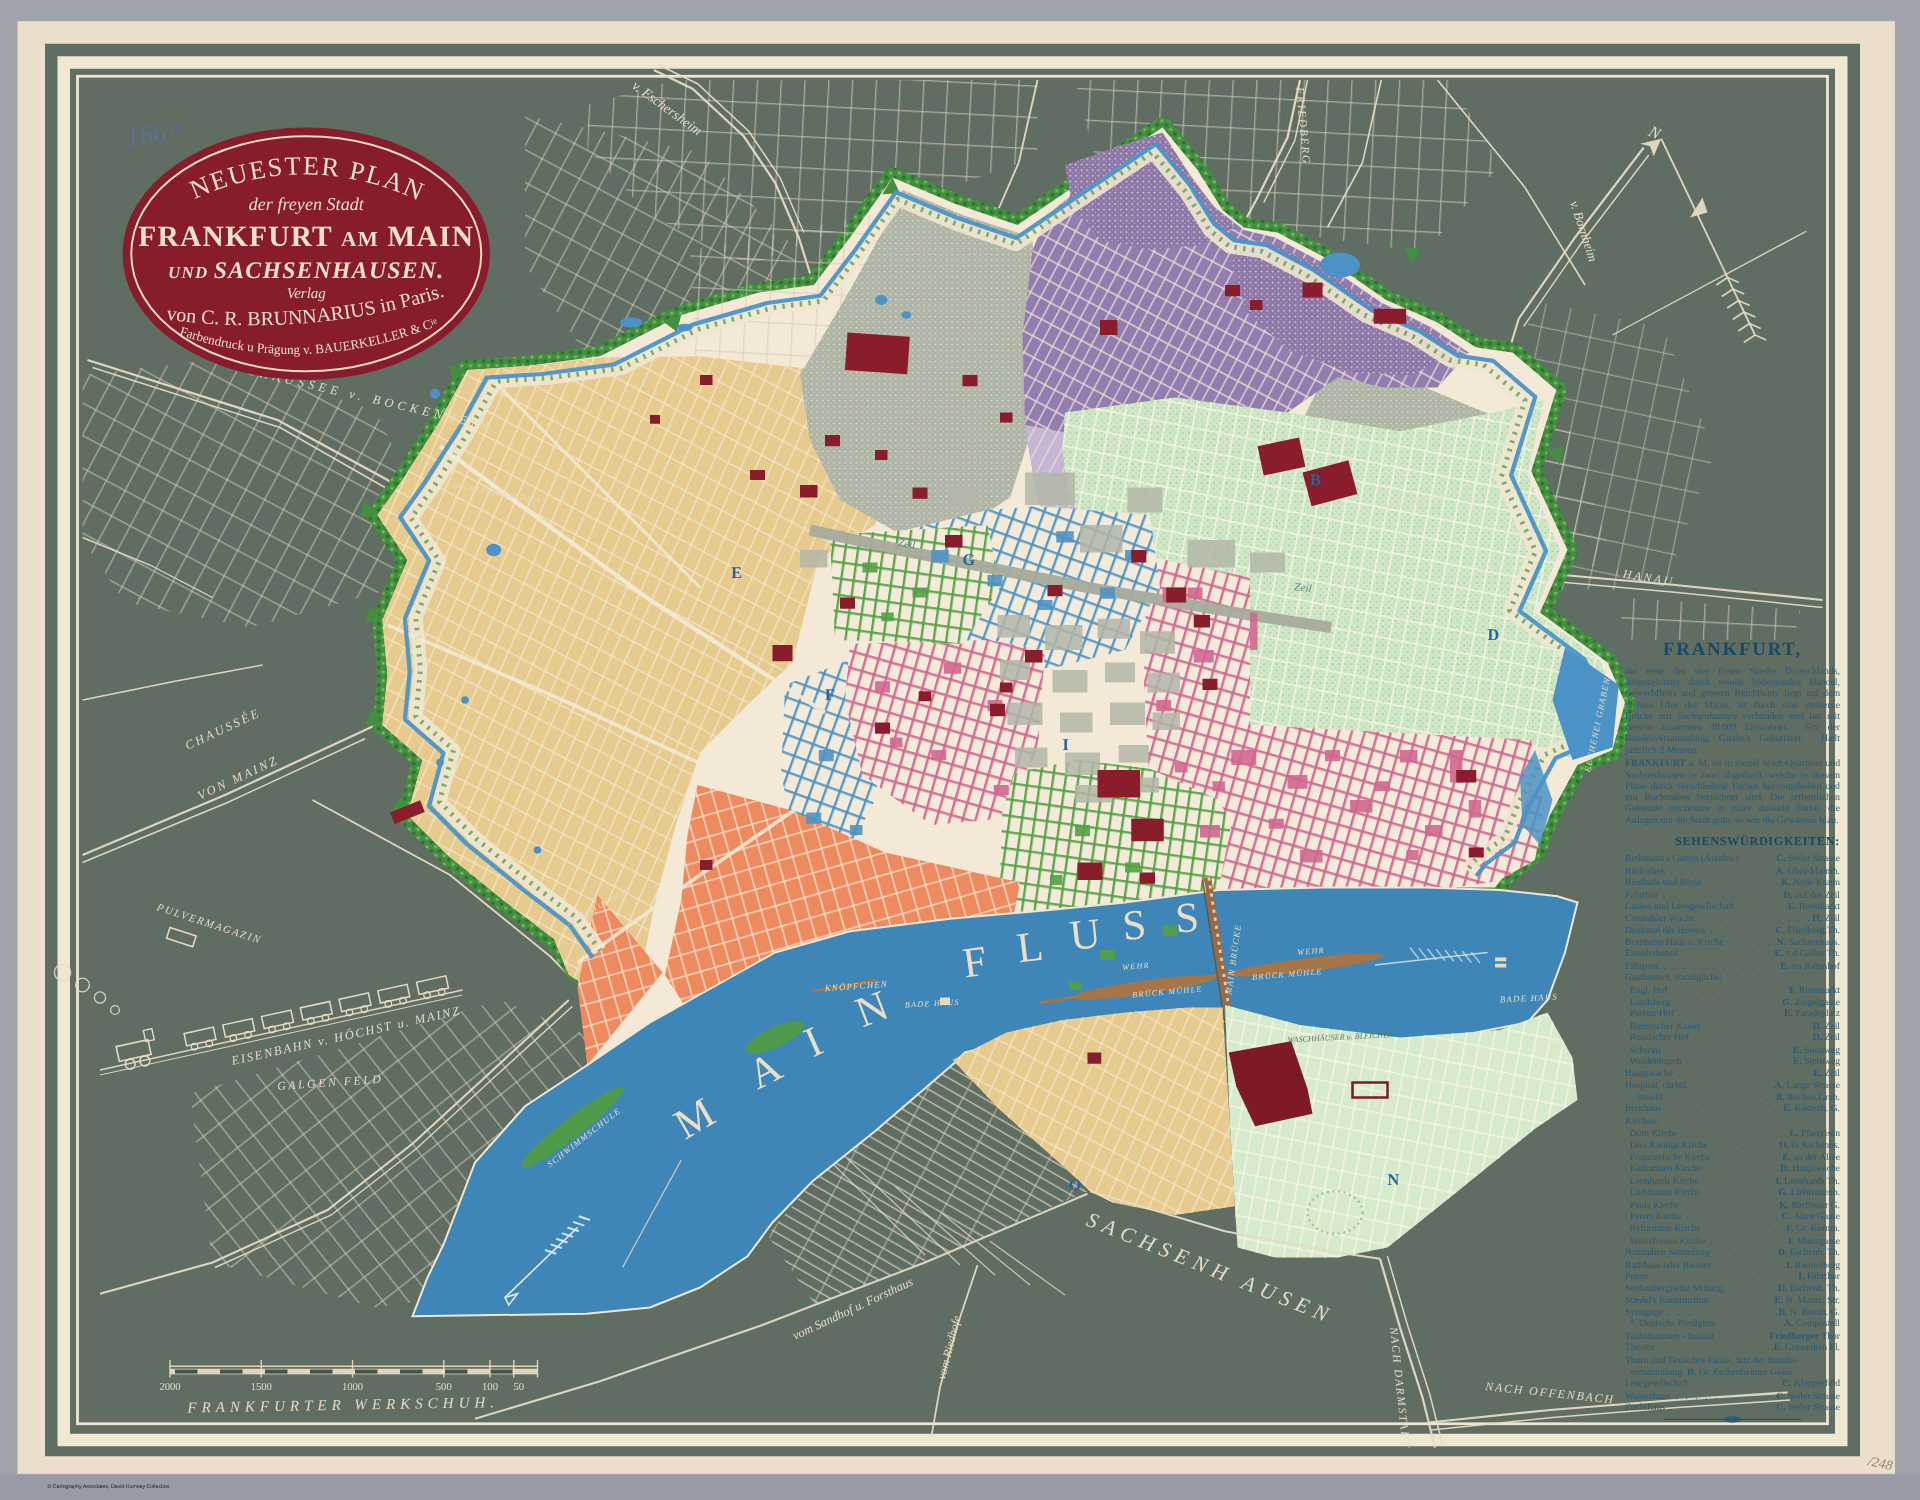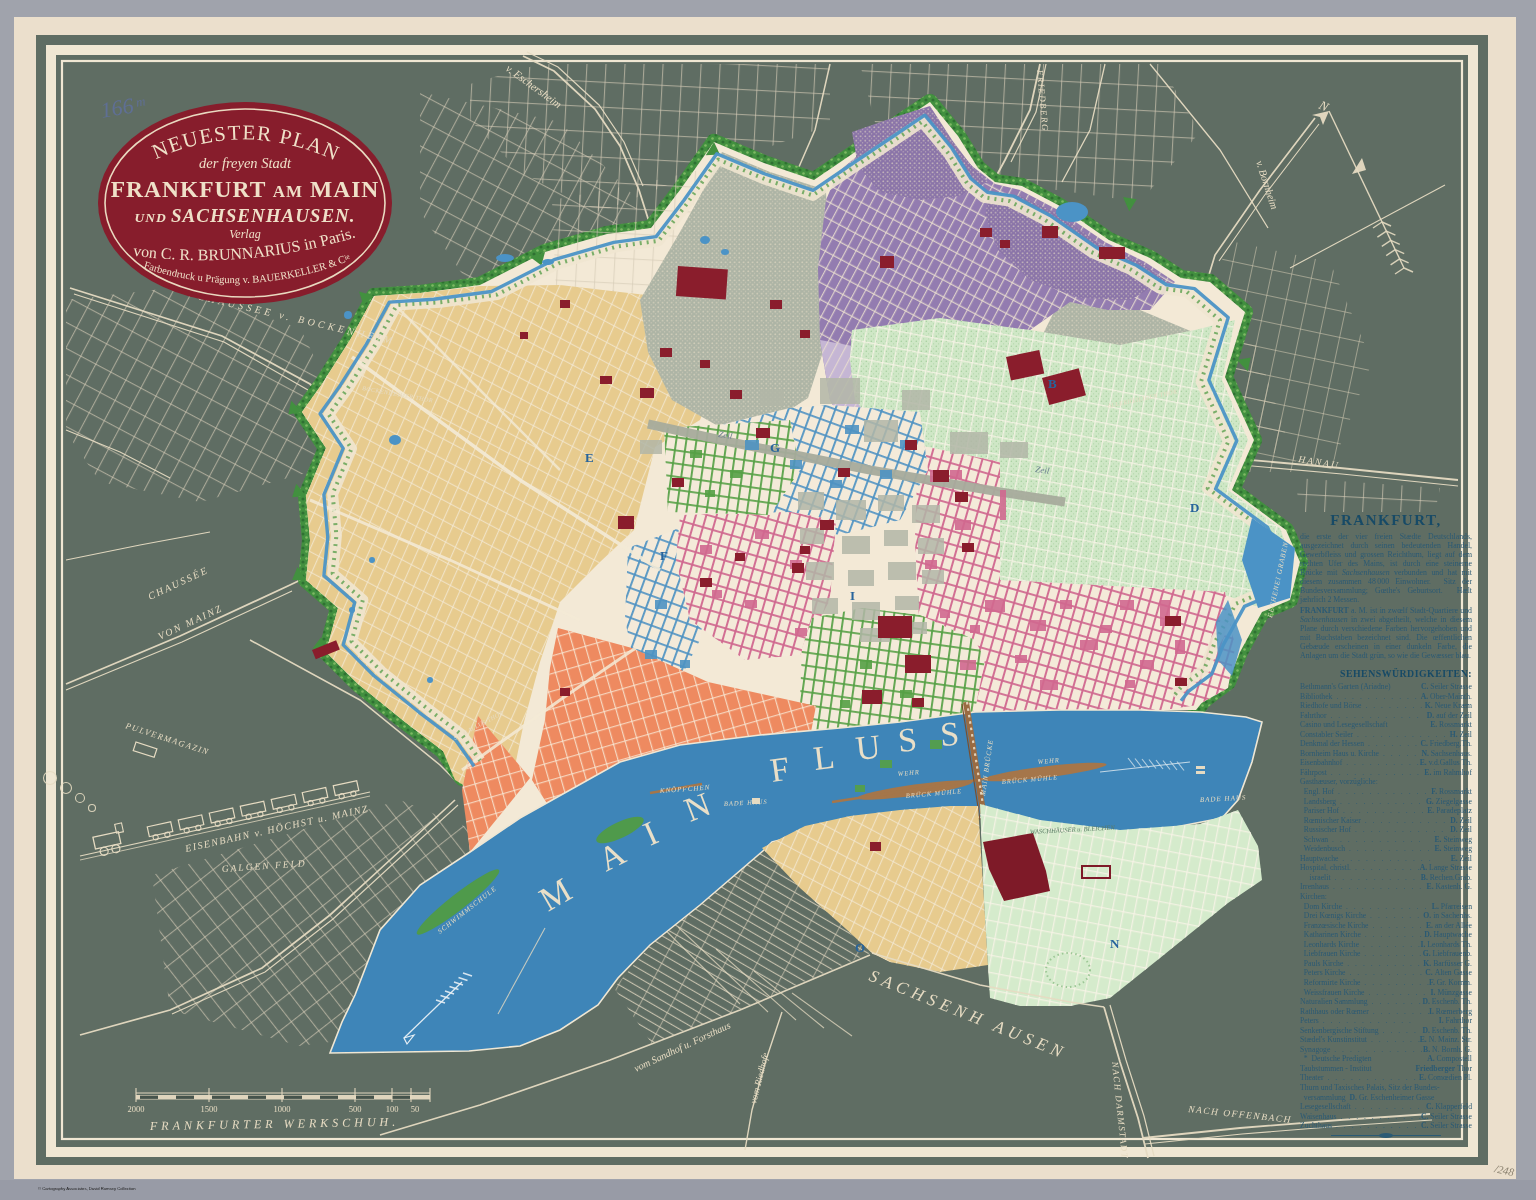--- a/index.html
+++ b/index.html
@@ -573,21 +573,21 @@
           <span class="n">Fahrthor</span>
           <span class="d">&nbsp;.&nbsp;.&nbsp;.&nbsp;.&nbsp;.&nbsp;.&nbsp;.&nbsp;.&nbsp;.&nbsp;.&nbsp;.&nbsp;.</span>
           <span class="c"><b>D.</b>&nbsp;auf der Zeil</span>
         </div>
         <div class="r">
           <span class="n">Casino und Lesegesellschaft</span>
           <span class="d"></span>
           <span class="c"><b>E.</b>&nbsp;Rossmarkt</span>
         </div>
         <div class="r">
-          <span class="n">Constabler Seiler</span>
+          <span class="n">Constabler Wache</span>
           <span class="d">&nbsp;.&nbsp;.&nbsp;.&nbsp;.&nbsp;.&nbsp;.&nbsp;.&nbsp;.&nbsp;.&nbsp;.&nbsp;.&nbsp;.</span>
           <span class="c"><b>H.</b>&nbsp;Zeil</span>
         </div>
         <div class="r">
           <span class="n">Denkmal der Hessen</span>
           <span class="d">&nbsp;.&nbsp;.&nbsp;.&nbsp;.&nbsp;.&nbsp;.&nbsp;.&nbsp;.&nbsp;.&nbsp;.&nbsp;.&nbsp;.</span>
           <span class="c"><b>C.</b>&nbsp;Friedberg.Th.</span>
         </div>
         <div class="r">
           <span class="n">Bornheim Haus u. Kirche</span>

